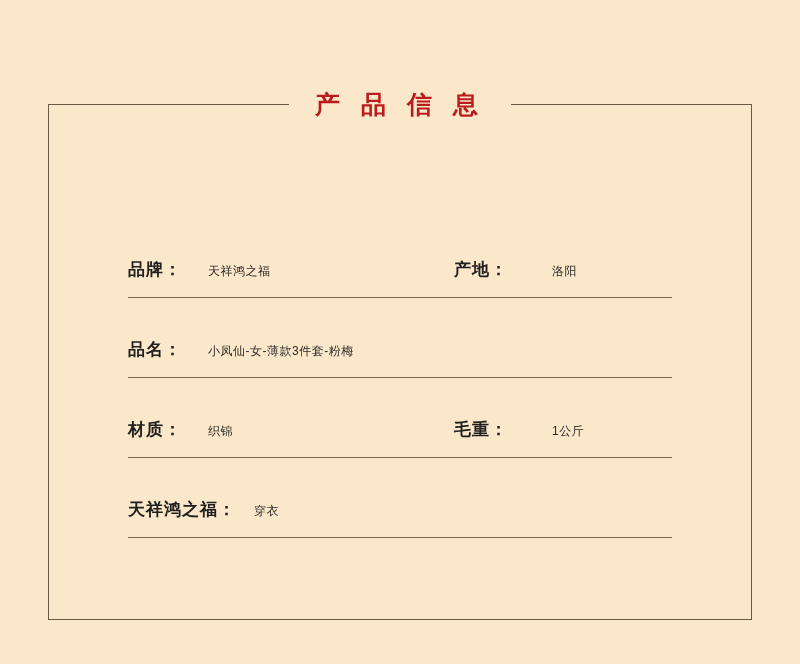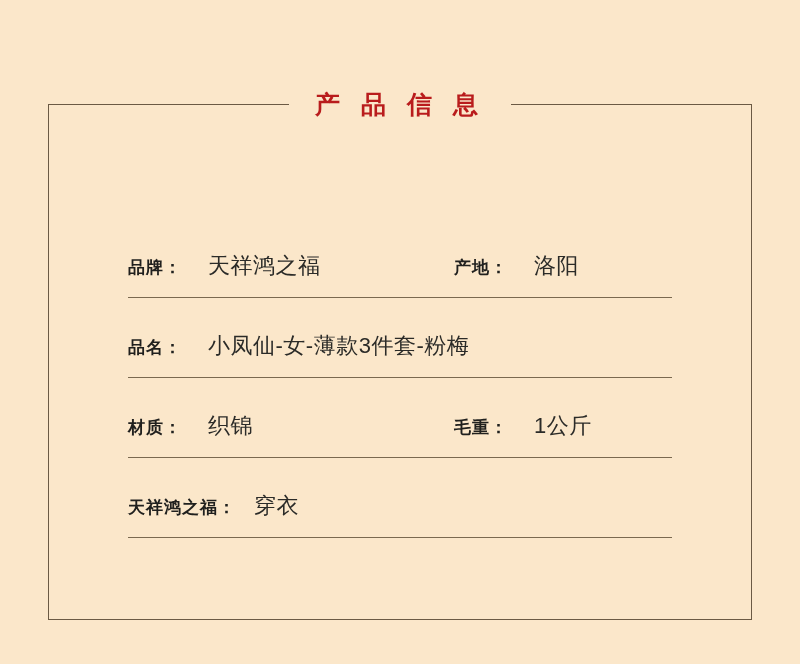--- a/index.html
+++ b/index.html
@@ -67,31 +67,31 @@
   .row:last-child {
     border-bottom: 1px solid #7a6950;
   }
   .cellgroup {
     position: absolute;
     display: flex;
     align-items: baseline;
     bottom: 16px;
   }
   .cellgroup.left { left: 0; }
-  .cellgroup.right { left: 326px; }
+  .cellgroup.right { left: 326px; gap: 18px; }
   .label {
     font-size: 17px;
     font-weight: 700;
     color: #20201e;
     letter-spacing: 1px;
     white-space: nowrap;
     margin-top: 24px;
   }
   .value {
-    font-size: 22px;
+    font-size: 12px;
     font-weight: 400;
     color: #2b2b28;
     letter-spacing: 0.5px;
     white-space: nowrap;
     margin-left: 26px;
   }
   .value.tight { margin-left: 18px; }
   .row.r1 { height: 86px; }
   .row.r2 { height: 80px; }
   .row.r3 { height: 80px; }

